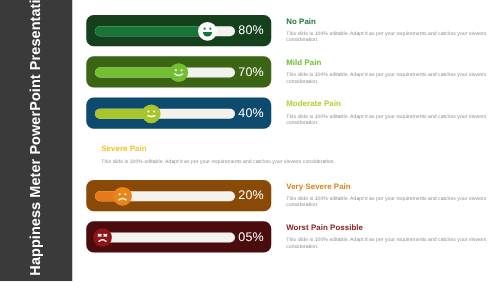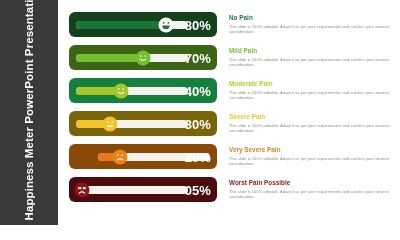--- a/index.html
+++ b/index.html
@@ -86,22 +86,22 @@
     align-items:center;
     justify-content:center;
   }
   .knob svg { display:block; }
   .pct {
     position:absolute;
     right:6px;
     top:50%;
     transform:translateY(-50%);
     color:#ffffff;
-    font-size:13px;
-    font-weight:bold;
+    font-size:10px;
+    font-weight:normal;
     letter-spacing:0.1px;
   }
   
   .textblock {
     flex:1 1 auto;
     padding-left:12px;
     padding-right:2px;
   }
   .tb-title {
     font-size:6.3px;
@@ -159,59 +159,46 @@
             </div>
           </div>
           <div class="pct">70%</div>
         </div>
         <div class="textblock">
           <div class="tb-title" style="color: rgb(114, 191, 49);">Mild Pain</div>
           <div class="tb-desc">This slide is 100% editable. Adapt it as per your requirements and catches your viewers consideration.</div>
         </div>
       </div>
       <div class="row">
-        <div class="capsule" style="background: #15803d;">
+        <div class="capsule" style="background: #0c4a6e;">
           <div class="track" style="background: rgb(244, 242, 236);">
             <div class="fill" style="width: 40%; background: rgb(168, 198, 44);"></div>
             <div class="knob" style="left: 40%; background: rgb(168, 198, 44);">
               <svg width="13" height="13" viewBox="0 0 13 13" aria-hidden="true">
                 <circle cx="4.2" cy="4.6" r="0.8" fill="#ffffff"></circle>
                 <circle cx="8.8" cy="4.6" r="0.8" fill="#ffffff"></circle>
                 <path d="M3.7 8 Q6.5 9.4 9.3 8" stroke="#ffffff" stroke-width="1.1" fill="none" stroke-linecap="round"></path>
               </svg>
             </div>
           </div>
           <div class="pct">40%</div>
         </div>
         <div class="textblock">
           <div class="tb-title" style="color: rgb(181, 204, 51);">Moderate Pain</div>
           <div class="tb-desc">This slide is 100% editable. Adapt it as per your requirements and catches your viewers consideration.</div>
         </div>
       </div>
       <div class="row">
-        <div class="capsule" style="background: rgb(122, 100, 10);">
-          <div class="track" style="background: rgb(244, 242, 236);">
-            <div class="fill" style="width: 30%; background: rgb(240, 196, 41);"></div>
-            <div class="knob" style="left: 30%; background: rgb(240, 196, 41);">
-              <svg width="13" height="13" viewBox="0 0 13 13" aria-hidden="true">
-                <circle cx="4.2" cy="4.8" r="0.8" fill="#ffffff"></circle>
-                <circle cx="8.8" cy="4.8" r="0.8" fill="#ffffff"></circle>
-                <path d="M4 8.6 L9 8.6" stroke="#ffffff" stroke-width="1.1" fill="none" stroke-linecap="round"></path>
-              </svg>
-            </div>
-          </div>
-          <div class="pct">30%</div>
-        </div>
         <div class="textblock">
           <div class="tb-title" style="color: rgb(240, 196, 41);">Severe Pain</div>
           <div class="tb-desc">This slide is 100% editable. Adapt it as per your requirements and catches your viewers consideration.</div>
         </div>
       </div>
       <div class="row">
-        <div class="capsule" style="background: rgb(138, 74, 7); justify-content: flex-end;">
+        <div class="capsule" style="background: rgb(138, 74, 7);">
           <div class="track" style="background: rgb(244, 242, 236);">
             <div class="fill" style="width: 20%; background: rgb(232, 121, 26);"></div>
             <div class="knob" style="left: 20%; background: rgb(232, 134, 26);">
               <svg width="13" height="13" viewBox="0 0 13 13" aria-hidden="true">
                 <circle cx="4.2" cy="4.8" r="0.8" fill="#ffffff"></circle>
                 <circle cx="8.8" cy="4.8" r="0.8" fill="#ffffff"></circle>
                 <path d="M3.7 9.4 Q6.5 7.2 9.3 9.4" stroke="#ffffff" stroke-width="1.1" fill="none" stroke-linecap="round"></path>
               </svg>
             </div>
           </div>

